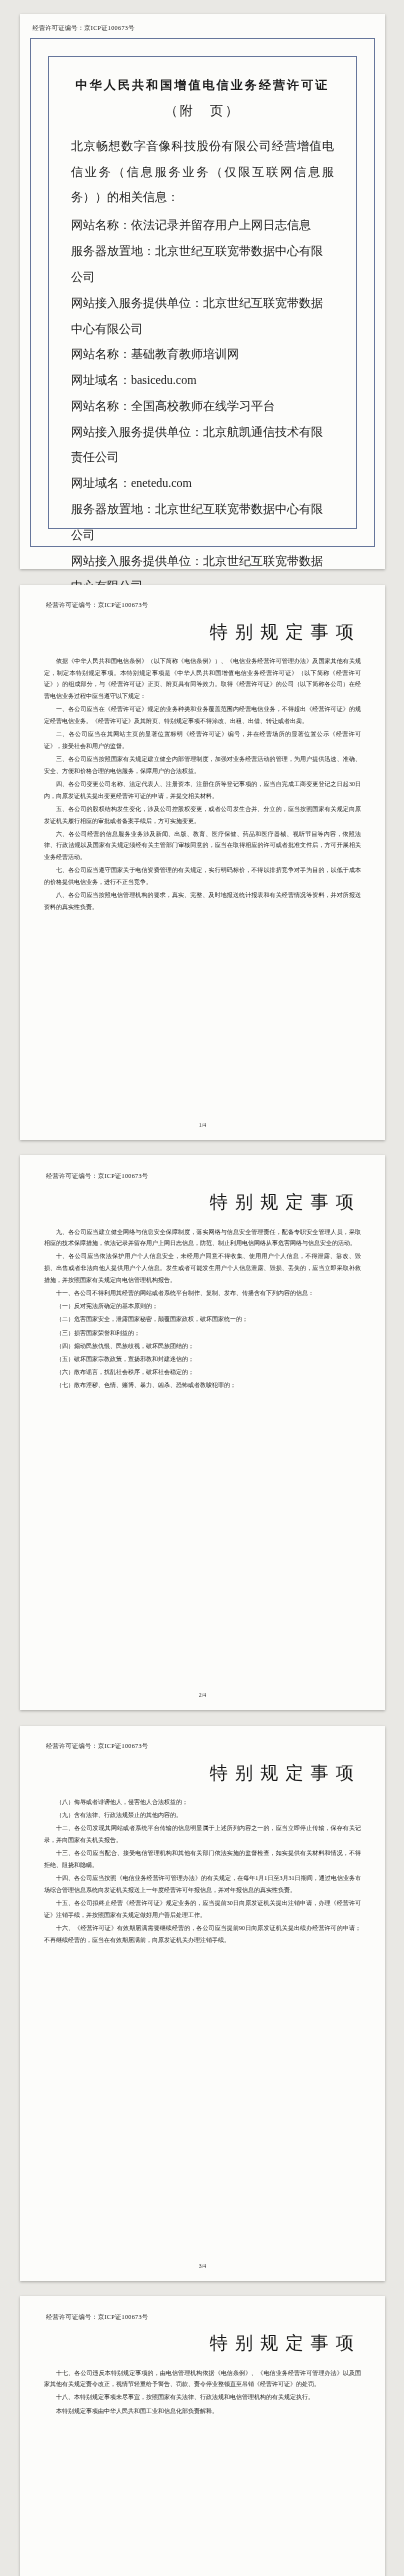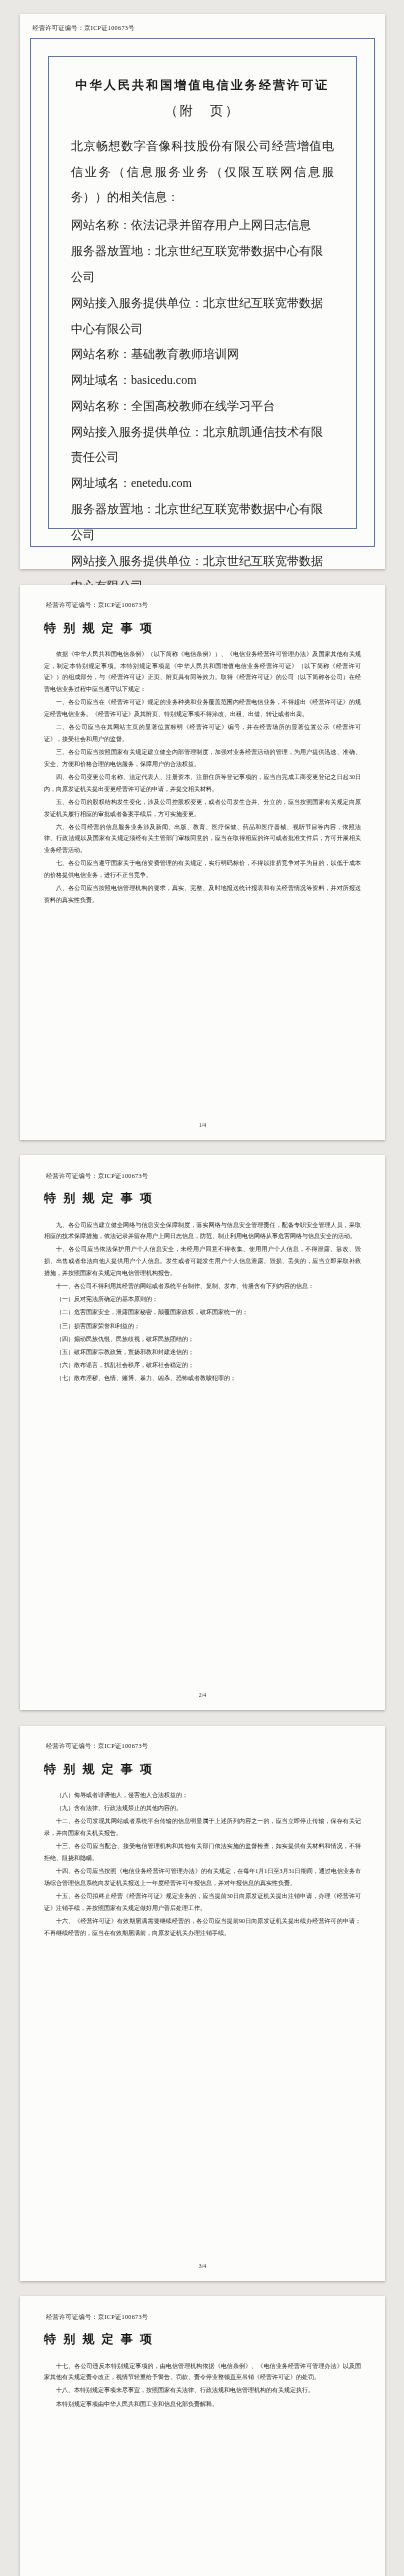--- a/index.html
+++ b/index.html
@@ -55,23 +55,23 @@
     margin: 8.2px 0 13.4px;
   }
   .cert-body { font-size: 12px; line-height: 2.15; }
   .cert-intro { margin: 0 0 2.1px; text-align: justify; }
   .cert-line { margin: 0; }
   .cert-line .lbl { }
   .cert-line .val { }
   
   .prov-page { padding: 14.4px 24px 15.5px; }
   .prov-title {
-    text-align: left;
-    font-size: 12px;
-    font-weight: bold;
+    text-align: right;
+    font-size: 18px;
+    font-weight: normal;
     letter-spacing: 7.2px;
     margin: 9.3px 0 12.4px;
   }
   .prov-body p {
     font-size: 6px;
     line-height: 1.95;
     text-align: justify;
     text-indent: 2em;
     margin: 0 0 1.5px;
   }

